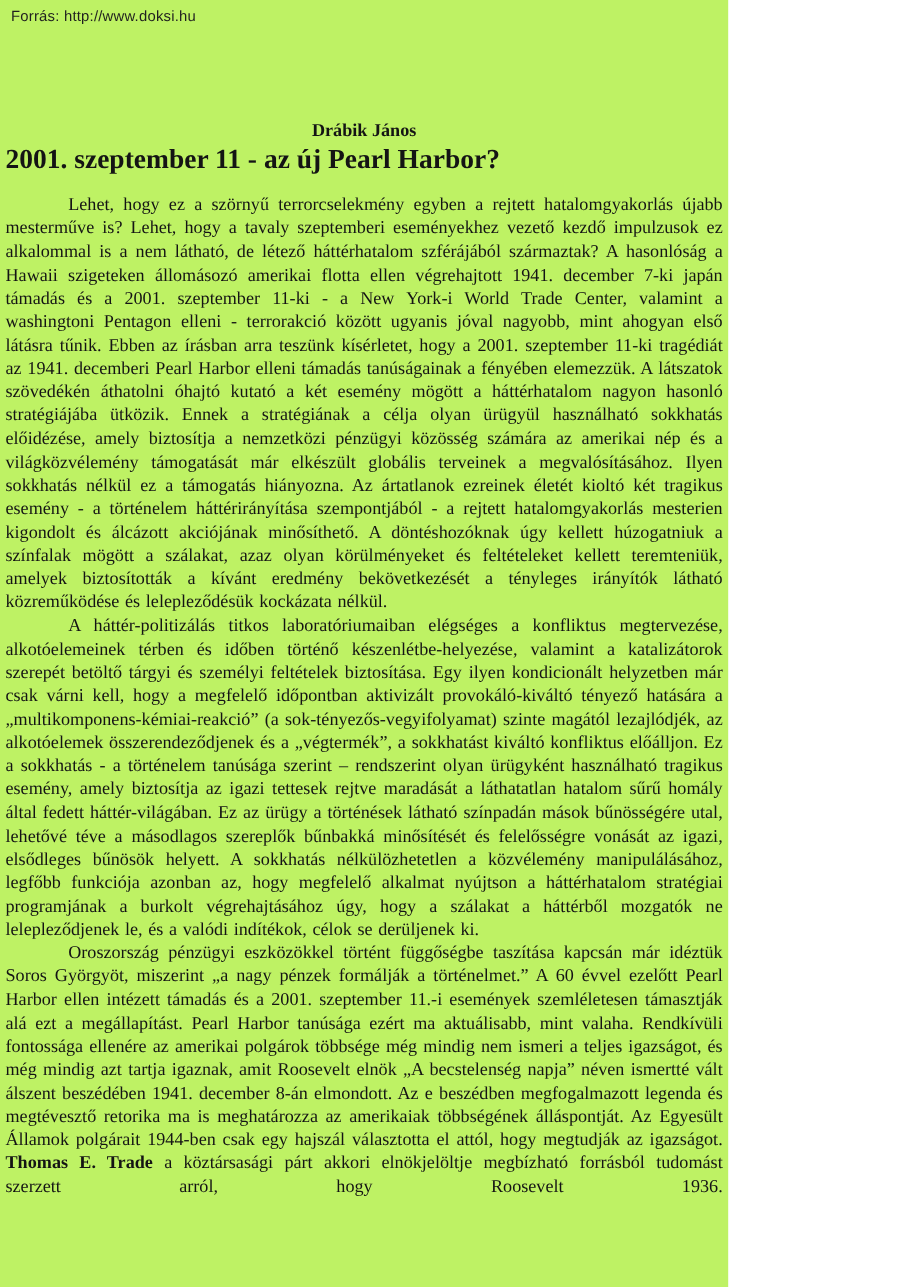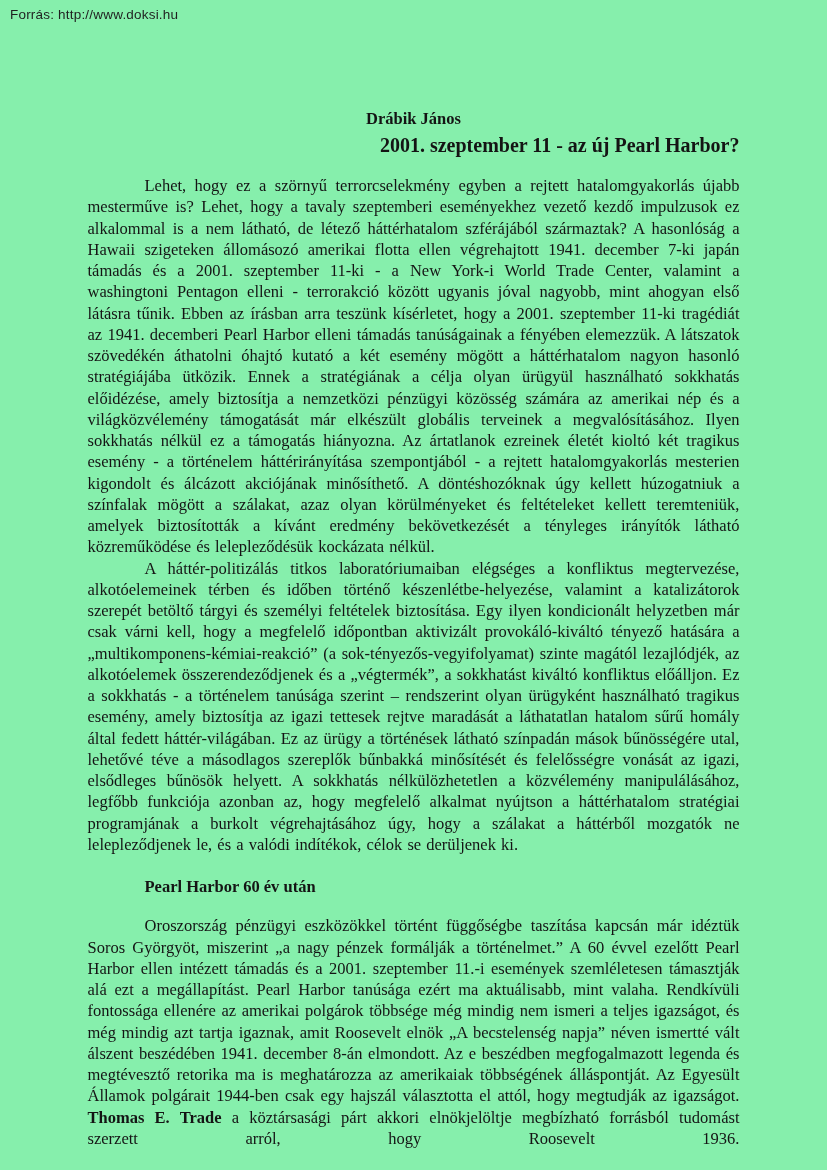--- a/index.html
+++ b/index.html
@@ -2,23 +2,23 @@
 <html lang="hu"><head>
 <meta charset="utf-8">
 <style>
   html, body {
     margin: 0;
     padding: 0;
     background: #ffffff;
   }
   .page {
     position: relative;
-    width: 827px;
+    width: 662px;
     height: 1170px;
-    background: #86efac;
+    background: #bef264;
     color: #141414;
     font-family: "Liberation Serif", serif;
     overflow: hidden;
   }
   .source {
     position: absolute;
     top: 7px;
     left: 10px;
     font-family: "Liberation Sans", sans-serif;
     font-size: 13.5px;
@@ -31,23 +31,23 @@
     padding-top: 95px;
   }
   .author {
     text-align: center;
     font-weight: bold;
     font-size: 16.5px;
     line-height: 20px;
     margin: 0;
   }
   .title {
-    text-align: right;
+    text-align: left;
     font-weight: bold;
-    font-size: 20px;
+    font-size: 25px;
     line-height: 33px;
     margin: 0 0 13px 0;
   }
   .para {
     margin: 0;
     text-align: justify;
     text-indent: 57px;
     font-size: 16.5px;
     line-height: 21.25px;
     word-spacing: 1px;
@@ -70,19 +70,18 @@
 
   <div class="content">
     <p class="author">Drábik János</p>
 
     <h1 class="title">2001. szeptember 11 - az új Pearl Harbor?</h1>
 
     <p class="para">Lehet, hogy ez a szörnyű terrorcselekmény egyben a rejtett hatalomgyakorlás újabb mesterműve is? Lehet, hogy a tavaly szeptemberi eseményekhez vezető kezdő impulzusok ez alkalommal is a nem látható, de létező háttérhatalom szférájából származtak? A hasonlóság a Hawaii szigeteken állomásozó amerikai flotta ellen végrehajtott 1941. december 7-ki japán támadás és a 2001. szeptember 11-ki - a New York-i World Trade Center, valamint a washingtoni Pentagon elleni - terrorakció között ugyanis jóval nagyobb, mint ahogyan első látásra tűnik. Ebben az írásban arra teszünk kísérletet, hogy a 2001. szeptember 11-ki tragédiát az 1941. decemberi Pearl Harbor elleni támadás tanúságainak a fényében elemezzük. A látszatok szövedékén áthatolni óhajtó kutató a két esemény mögött a háttérhatalom nagyon hasonló stratégiájába ütközik. Ennek a stratégiának a célja olyan ürügyül használható sokkhatás előidézése, amely biztosítja a nemzetközi pénzügyi közösség számára az amerikai nép és a világközvélemény támogatását már elkészült globális terveinek a megvalósításához. Ilyen sokkhatás nélkül ez a támogatás hiányozna. Az ártatlanok ezreinek életét kioltó két tragikus esemény - a történelem háttérirányítása szempontjából - a rejtett hatalomgyakorlás mesterien kigondolt és álcázott akciójának minősíthető. A döntéshozóknak úgy kellett húzogatniuk a színfalak mögött a szálakat, azaz olyan körülményeket és feltételeket kellett teremteniük, amelyek biztosították a kívánt eredmény bekövetkezését a tényleges irányítók látható közreműködése és lelepleződésük kockázata nélkül.</p>
 
     <p class="para">A háttér-politizálás titkos laboratóriumaiban elégséges a konfliktus megtervezése, alkotóelemeinek térben és időben történő készenlétbe-helyezése, valamint a katalizátorok szerepét betöltő tárgyi és személyi feltételek biztosítása. Egy ilyen kondicionált helyzetben már csak várni kell, hogy a megfelelő időpontban aktivizált provokáló-kiváltó tényező hatására a „multikomponens-kémiai-reakció” (a sok-tényezős-vegyifolyamat) szinte magától lezajlódjék, az alkotóelemek összerendeződjenek és a „végtermék”, a sokkhatást kiváltó konfliktus előálljon. Ez a sokkhatás - a történelem tanúsága szerint – rendszerint olyan ürügyként használható tragikus esemény, amely biztosítja az igazi tettesek rejtve maradását a láthatatlan hatalom sűrű homály által fedett háttér-világában. Ez az ürügy a történések látható színpadán mások bűnösségére utal, lehetővé téve a másodlagos szereplők bűnbakká minősítését és felelősségre vonását az igazi, elsődleges bűnösök helyett. A sokkhatás nélkülözhetetlen a közvélemény manipulálásához, legfőbb funkciója azonban az, hogy megfelelő alkalmat nyújtson a háttérhatalom stratégiai programjának a burkolt végrehajtásához úgy, hogy a szálakat a háttérből mozgatók ne lelepleződjenek le, és a valódi indítékok, célok se derüljenek ki.</p>
 
-    <h2 class="heading">Pearl Harbor 60 év után</h2>
 
     <p class="para justify-last"><span>Oroszország pénzügyi eszközökkel történt függőségbe taszítása kapcsán már idéztük Soros Györgyöt, miszerint „a nagy pénzek formálják a történelmet.” A 60 évvel ezelőtt Pearl Harbor ellen intézett támadás és a 2001. szeptember 11.-i események szemléletesen támasztják alá ezt a megállapítást. Pearl Harbor tanúsága ezért ma aktuálisabb, mint valaha. Rendkívüli fontossága ellenére az amerikai polgárok többsége még mindig nem ismeri a teljes igazságot, és még mindig azt tartja igaznak, amit Roosevelt elnök „A becstelenség napja” néven ismertté vált álszent beszédében 1941. december 8-án elmondott. Az e beszédben megfogalmazott legenda és megtévesztő retorika ma is meghatározza az amerikaiak többségének álláspontját. Az Egyesült Államok polgárait 1944-ben csak egy hajszál választotta el attól, hogy megtudják az igazságot.</span>
       <strong>Thomas E. Trade</strong>
       <span>a köztársasági párt akkori elnökjelöltje megbízható forrásból tudomást szerzett arról, hogy Roosevelt 1936.</span></p>
   </div>
 </div>
 
 </body></html>

